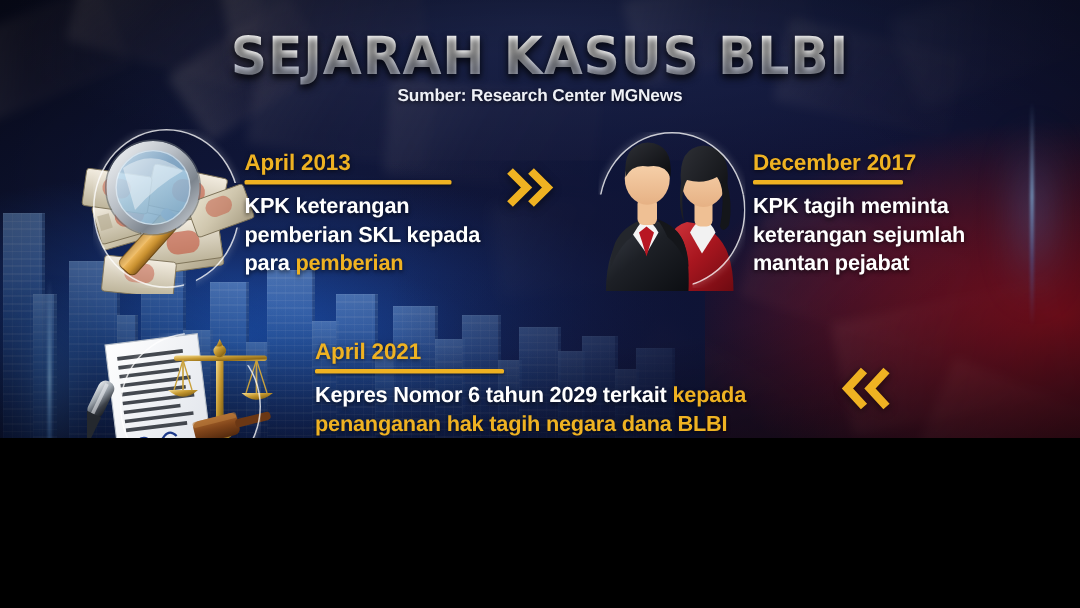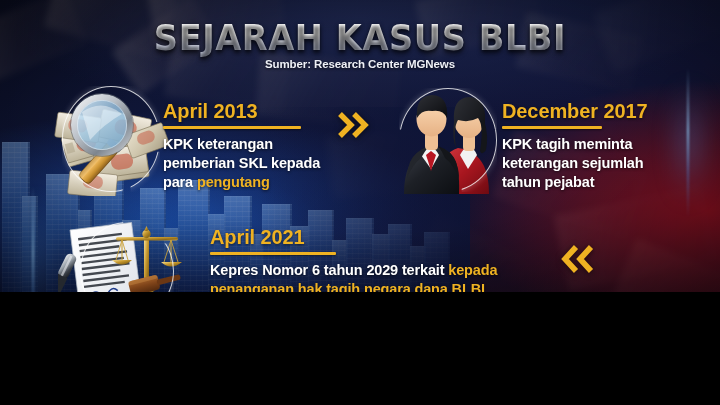--- a/index.html
+++ b/index.html
@@ -101,21 +101,21 @@
     text-align:center;
     font-size:11.5px;font-weight:bold;
     color:#eef0f6;
     letter-spacing:-.1px;
     text-shadow:0 1px 3px rgba(0,0,0,.7);
   }
 
   
   .block{position:absolute;}
   .year{
-    font-size:20px;font-weight:bold;color:#efb222;
+    font-size:15px;font-weight:bold;color:#efb222;
     letter-spacing:-.1px;
     text-shadow:0 1px 3px rgba(0,0,0,.6);
     margin-bottom:3px;
   }
   .rule{
     height:2.5px;background:#efb222;margin-bottom:6px;border-radius:1px;
     box-shadow:0 1px 2px rgba(0,0,0,.5);
   }
   .body-txt{
     font-size:14.5px;font-weight:bold;color:#ffffff;
@@ -283,21 +283,21 @@
   </div>
   <div class="ring" style="left:62px;top:86px;width:96px;height:104px;clip-path:polygon(0 0,100% 0,100% 34%,62% 34%,62% 100%,0 100%);"></div>
   <div class="ring" style="left:62px;top:86px;width:96px;height:104px;clip-path:polygon(70% 62%,100% 62%,100% 100%,70% 100%);"></div>
 
   <div class="block" style="left:163px;top:100px;width:168px;">
     <div class="year">April 2013</div>
     <div class="rule" style="width:138px;"></div>
     <div class="body-txt">
       <span>KPK keterangan</span><br>
       <span>pemberian SKL kepada</span><br>
-      <span>para </span><span class="hl">pengutang</span>
+      <span>para </span><span class="hl">pemberian</span>
     </div>
   </div>
 
   <div class="chev" style="left:338px;top:110px;">
     <svg width="34" height="30" viewBox="0 0 34 30">
       <path d="M2 4 L13 15 L2 26" fill="none" stroke="#efb222" stroke-width="5.4" stroke-linecap="butt" stroke-linejoin="miter"></path>
       <path d="M16 4 L27 15 L16 26" fill="none" stroke="#efb222" stroke-width="5.4" stroke-linecap="butt" stroke-linejoin="miter"></path>
     </svg>
   </div>
 
@@ -347,21 +347,21 @@
   </div>
   <div class="ring" style="left:399px;top:88px;width:96px;height:102px;clip-path:polygon(0 0,100% 0,100% 40%,0 40%);"></div>
   <div class="ring" style="left:399px;top:88px;width:96px;height:102px;clip-path:polygon(64% 40%,100% 40%,100% 100%,64% 100%);"></div>
 
   <div class="block" style="left:502px;top:100px;width:180px;">
     <div class="year">December 2017</div>
     <div class="rule" style="width:100px;"></div>
     <div class="body-txt">
       <span>KPK tagih meminta</span><br>
       <span>keterangan sejumlah</span><br>
-      <span>tahun pejabat</span>
+      <span>mantan pejabat</span>
     </div>
   </div>
 
   <div class="art" style="left:58px;top:216px;width:140px;height:104px;">
     <svg width="140" height="104" viewBox="0 0 140 104">
       <defs>
         <linearGradient id="paperG" x1="0" y1="0" x2="1" y2="1">
           <stop offset="0" stop-color="#ffffff"></stop>
             <stop offset="1" stop-color="#dfe3ea"></stop>
         </linearGradient>

